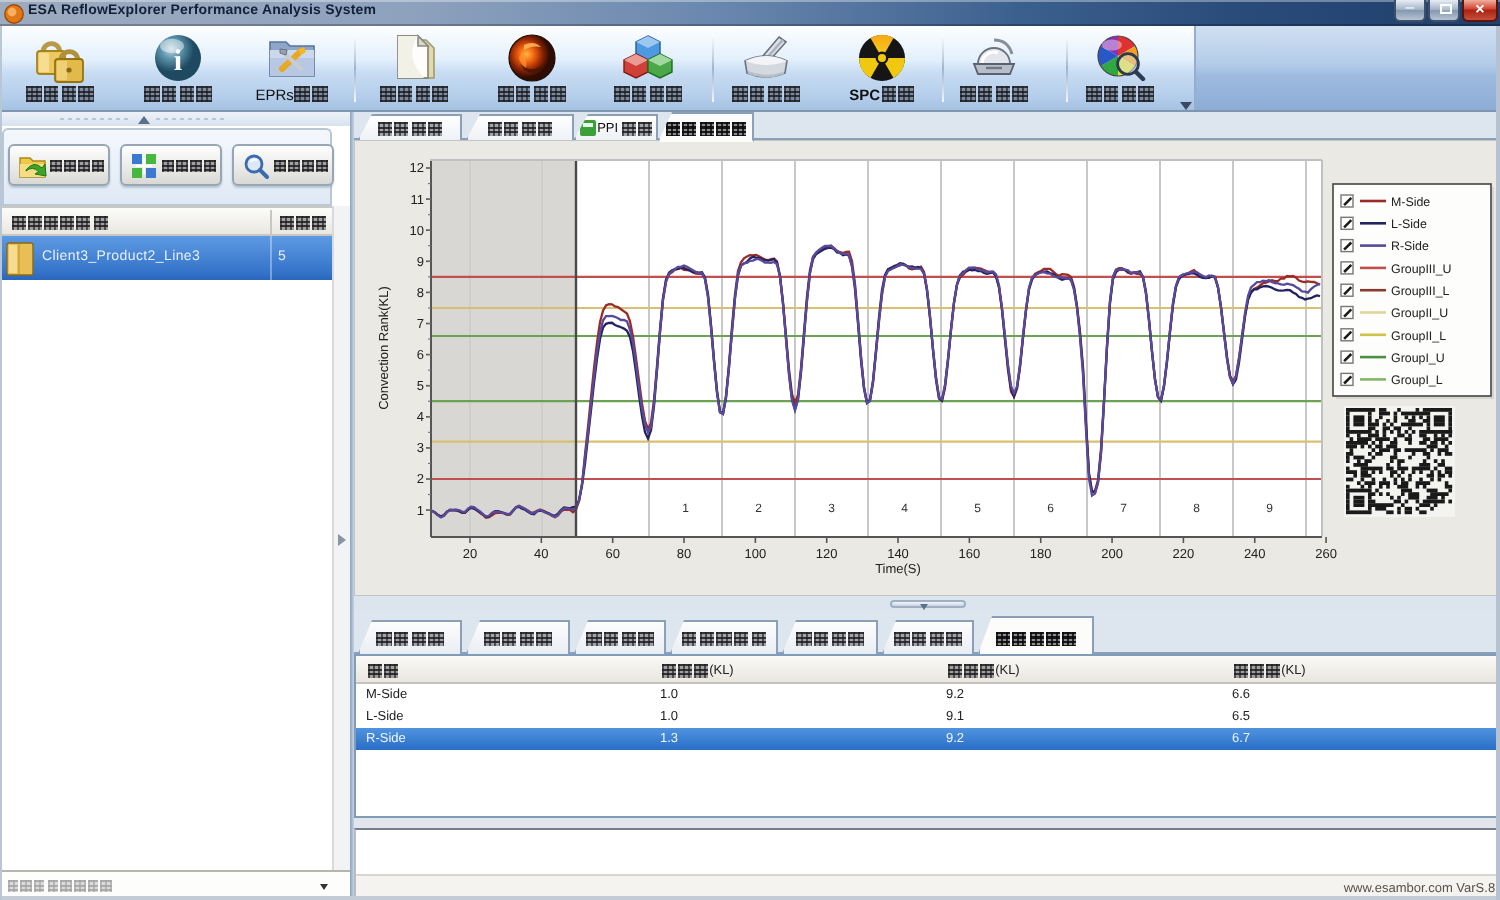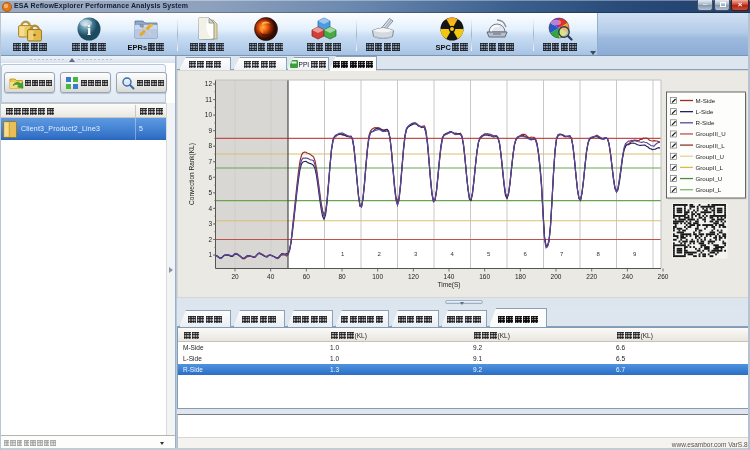--- a/index.html
+++ b/index.html
@@ -77,21 +77,21 @@
       <div class="tb-ic"><svg width="26" height="26" viewBox="0 0 26 26">
 <path d="M2 5 h8 l2 2 h12 v15 h-22 z" fill="#8ea6c8" stroke="#5a74a0" stroke-width=".8"></path>
 <path d="M2 9 h22 v13 h-22 z" fill="#b8c8e2"></path>
 <path d="M2 9 h22 v4 h-22 z" fill="#ccd8ec"></path>
 <path d="M8 18.5 L17.5 9.5" stroke="#e8a820" stroke-width="3" stroke-linecap="round"></path>
 <path d="M16 9 l3 -1.5 l1 2.5 l-2.5 1.5 z" fill="#f0b830"></path>
 <path d="M8.5 10 L17.5 18.5" stroke="#c8ccd4" stroke-width="2.2" stroke-linecap="round"></path>
 <path d="M7 8.5 l3.5 0.5 l-0.5 2.5 l-3 -1 z" fill="#9aa2ae" stroke="#6a7280" stroke-width=".5"></path>
 </svg></div>
       <div class="tb-lb">
-        <span style="font-size:7.5px;color:#111;font-weight:bold;vertical-align:middle">EPRs</span> 
+        <span style="font-size:7.5px;color:#111;font-weight:normal;vertical-align:middle">EPRs</span> 
         <i class="z" style="width:7.5px;height:7.5px"></i>
         <i class="z" style="width:7.5px;height:7.5px"></i>
       </div>
     </div>
 <div class="tb-btn" style="left:181px;width:52px">
       <div class="tb-ic"><svg width="26" height="26" viewBox="0 0 26 26">
 <path d="M9 4 h10 l4 4 v15 h-14 z" fill="#e3d9a8" stroke="#a09a70" stroke-width=".8"></path>
 <path d="M5 2 h10 l5 5 v16 h-15 z" fill="#fdfdfb" stroke="#8b8b80" stroke-width=".9"></path>
 <path d="M15 2 l5 5 h-5 z" fill="#d8d8cc" stroke="#8b8b80" stroke-width=".8"></path>
 <path d="M5 2 h10 q-7 10 3 21 h-13 z" fill="#f1f1e8"></path>
@@ -152,21 +152,21 @@
 <path d="M2.5 14.5 q10.5 -5 21 0 q-10.5 4 -21 0 z" fill="#f2f4f7"></path>
 <path d="M4 19.5 q9.5 3.6 18 0.3 l0 1.2 q-9 3.5 -18 0 z" fill="#b8bfc9"></path>
 </svg></div>
       <div class="tb-lb">
         <i class="z" style="width:7.5px;height:7.5px"></i>
         <i class="z" style="width:7.5px;height:7.5px"></i>
         <i class="z" style="width:7.5px;height:7.5px"></i>
         <i class="z" style="width:7.5px;height:7.5px"></i>
       </div>
     </div>
-<div class="tb-btn" style="left:426px;width:52px">
+<div class="tb-btn" style="left:415px;width:52px">
       <div class="tb-ic"><svg width="26" height="26" viewBox="0 0 26 26">
 <circle cx="13" cy="13" r="11.5" fill="#151515"></circle>
 <defs>
             <linearGradient id="gy" x1="0" y1="0" x2="0" y2="1">
               <stop offset="0" stop-color="#f8a818"></stop>
               <stop offset="1" stop-color="#f5d018"></stop>
             </linearGradient>
           </defs>
 <g>
             <path d="M13 13 L7.25 3.04 A11.5 11.5 0 0 1 18.75 3.04 Z" fill="url(#gy)"></path>

